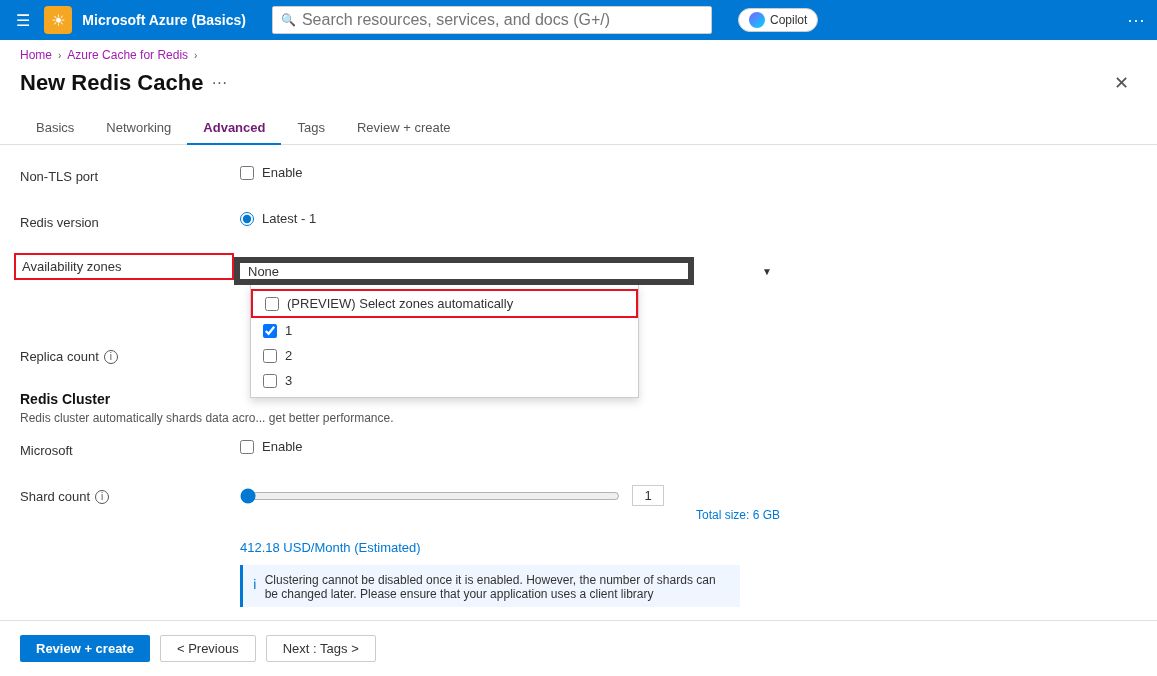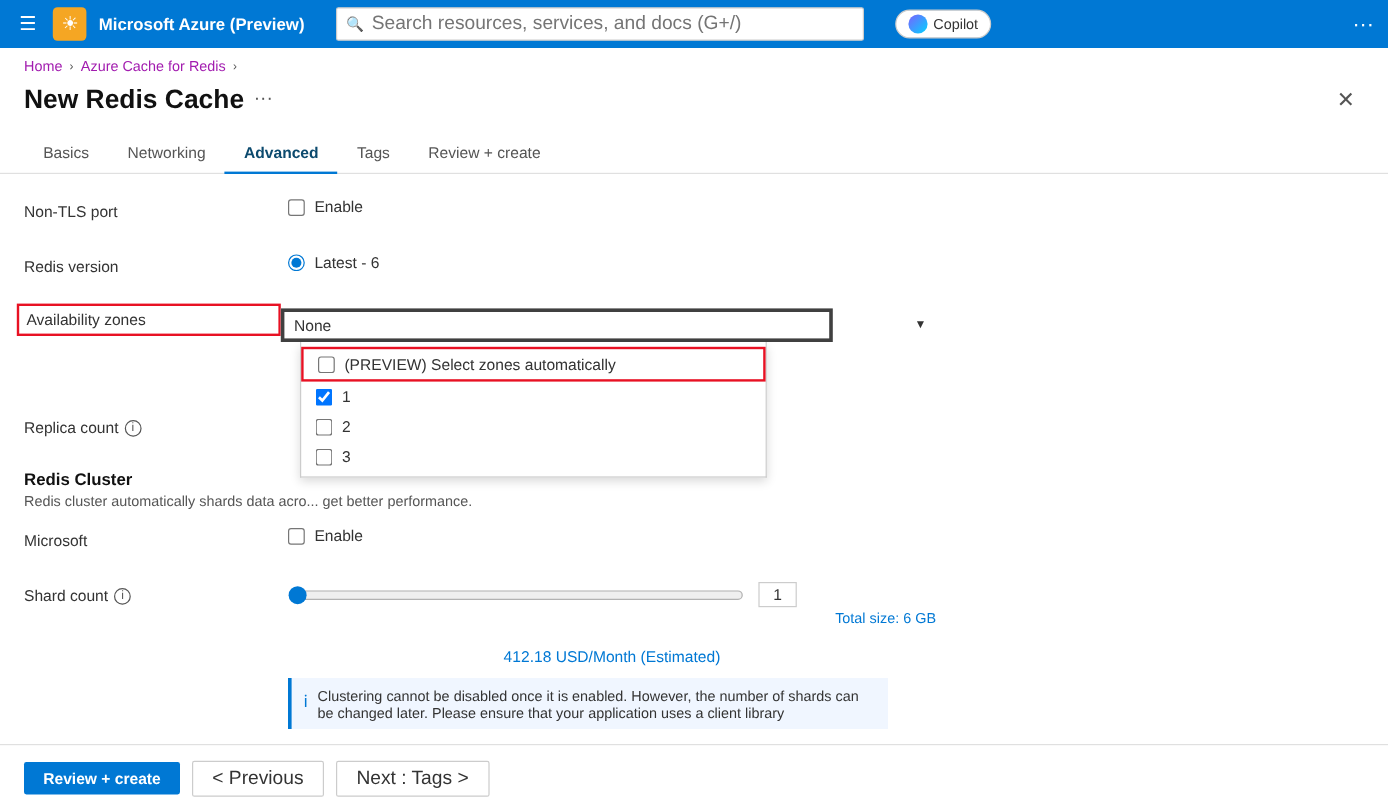--- a/index.html
+++ b/index.html
@@ -131,21 +131,21 @@
     }
     .tab {
       padding: 8px 16px;
       cursor: pointer;
       font-size: 13px;
       color: #555;
       border-bottom: 2px solid transparent;
       margin-bottom: -1px;
     }
     .tab.active {
-      color: #0c4a6e;
+      color: #701a75;
       border-bottom: 2px solid #0078d4;
       font-weight: 600;
     }
 
     
     .main-content {
       padding: 20px 20px 0;
       max-width: 800px;
       overflow-y: auto;
       height: calc(676px - 40px - 32px - 42px - 36px - 56px - 8px);
@@ -200,21 +200,21 @@
       width: 14px; height: 14px;
     }
 
     
     .dropdown-container {
       position: relative;
     }
     .dropdown-select {
       width: 460px;
       height: 28px;
-      border: 3px solid #404040;
+      border: 6px solid #404040;
       background: #fff;
       padding: 0 28px 0 8px;
       font-size: 13px;
       color: #333;
       cursor: pointer;
       appearance: none;
       -webkit-appearance: none;
       outline: none;
     }
     .dropdown-arrow {
@@ -294,21 +294,20 @@
       font-size: 12px;
       color: #0078d4;
       margin-top: 2px;
     }
 
     
     .price-text {
       color: #0078d4;
       font-size: 13px;
       margin-top: 6px;
-      text-align: center;
     }
 
     
     .info-banner {
       display: flex;
       align-items: flex-start;
       gap: 8px;
       background: #f0f6ff;
       border-left: 3px solid #0078d4;
       padding: 8px 10px;
@@ -347,21 +346,21 @@
       font-size: 13px;
       cursor: pointer;
       border-radius: 2px;
       font-weight: 600;
     }
     .btn-secondary {
       background: #fff;
       color: #333;
       border: 1px solid #ccc;
       padding: 5px 16px;
-      font-size: 16px;
+      font-size: 13px;
       cursor: pointer;
       border-radius: 2px;
     }
 
     
     .scroll-area {
       overflow-y: auto;
       height: calc(676px - 40px - 32px - 42px - 36px - 56px);
     }
     .scroll-area::-webkit-scrollbar { width: 8px; }
@@ -379,21 +378,21 @@
       color: #555;
       cursor: pointer;
     }
   </style>
 </head>
 <body>
 
 <div class="top-nav">
   <span class="top-nav-hamburger">☰</span>
   <span class="top-nav-icon">☀</span>
-  <span class="top-nav-title">Microsoft Azure (Preview)</span>
+  <span class="top-nav-title">Microsoft Azure (Basics)</span>
   <div class="search-bar">
     <span class="search-icon">🔍</span>
     <input type="text" placeholder="Search resources, services, and docs (G+/)" style="">
   </div>
   <button class="copilot-btn">
     <span class="copilot-icon"></span>
     <span>Copilot</span>
   </button>
   <span class="nav-dots">···</span>
 </div>
@@ -430,21 +429,21 @@
           <label>Enable</label>
         </div>
       </div>
     </div>
 
     <div class="form-row">
       <div class="form-label">Redis version</div>
       <div class="form-control">
         <div class="radio-item">
           <input type="radio" name="redisVersion" checked="" style="">
-          <label>Latest - 6</label>
+          <label>Latest - 1</label>
         </div>
       </div>
     </div>
 
     <div class="form-row" style="align-items: flex-start; margin-bottom: 24px;">
       <div class="form-label highlighted">Availability zones</div>
       <div class="form-control">
         <div class="dropdown-container">
           <select class="dropdown-select">
             <option>None</option>

